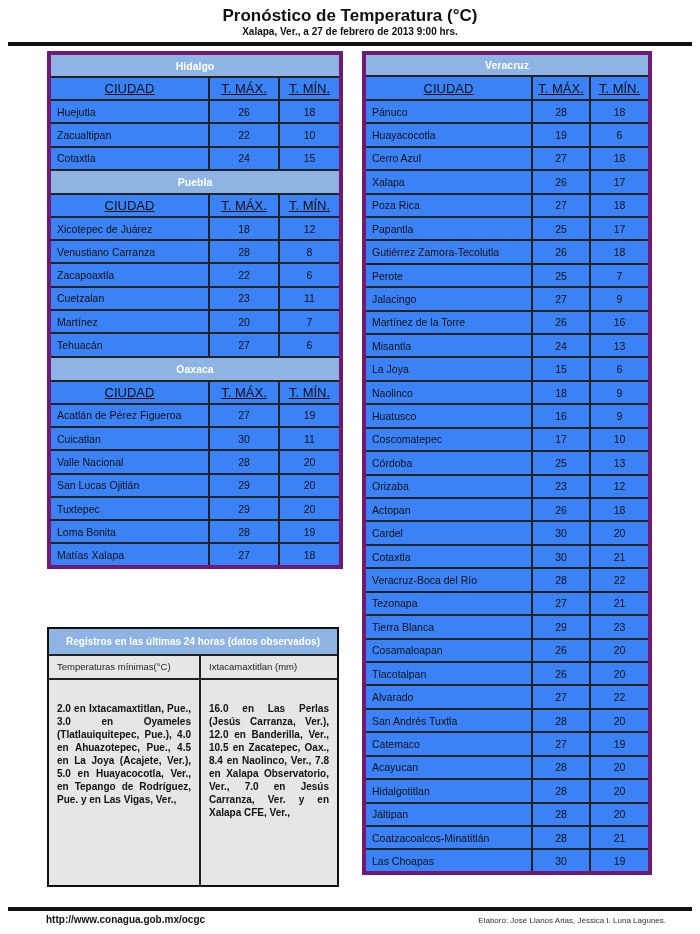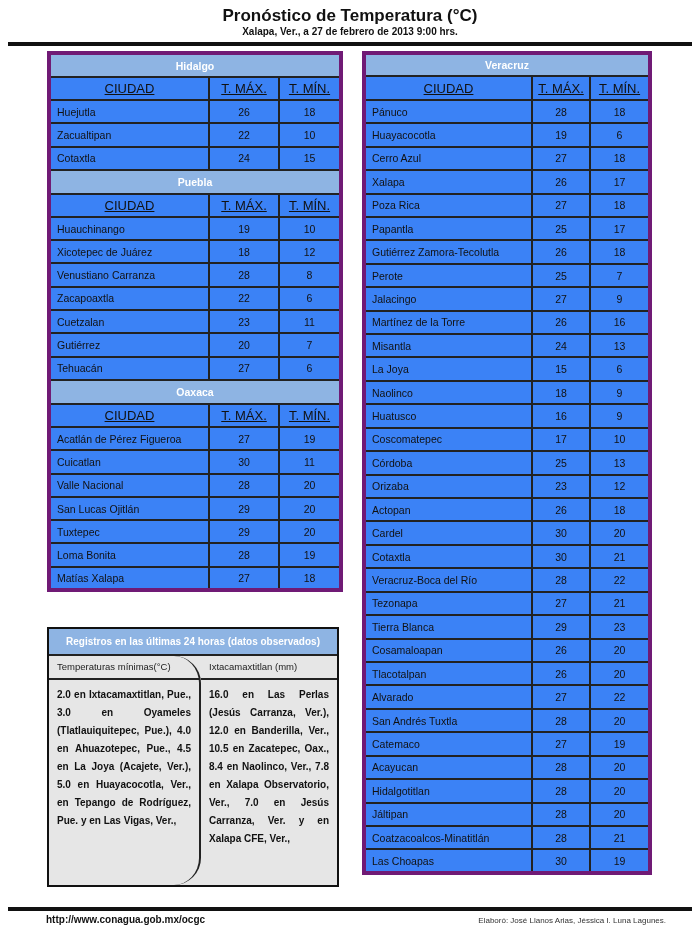--- a/index.html
+++ b/index.html
@@ -24,25 +24,25 @@
 
   #left-table { left: 47px; top: 51px; width: 292px; }
   #right-table { left: 362px; top: 51px; width: 286px; }
   #right-table td { height: 23.43px; }
 
   .obs { position: absolute; left: 47px; top: 627px; width: 292px; height: 260px;
     border: 2px solid #111; background: #e6e6e6; }
   .obs .obs-head { height: 27px; background: #8eb4e3; color: #fff; font-weight: bold;
     font-size: 10px; text-align: center; line-height: 26px; border-bottom: 2px solid #222; }
   .obs .obs-cols { position: absolute; top: 27px; left: 0; right: 0; bottom: 0; display: flex; }
-  .obs .obs-col { flex: 1; display: flex; flex-direction: column; border-radius: 27px; }
+  .obs .obs-col { flex: 1; display: flex; flex-direction: column; }
   .obs .obs-col.left { width: 152px; flex: none; border-right: 2px solid #222; }
   .obs .obs-sub { height: 24px; font-size: 9.5px; line-height: 22px; padding: 0 8px;
     border-bottom: 2px solid #222; color: #222; }
-  .obs .obs-body { padding: 6px 8px; font-size: 10px; font-weight: bold; line-height: 18px;
+  .obs .obs-body { padding: 22px 8px; font-size: 10px; font-weight: bold; line-height: 13px;
     text-align: justify; color: #111; }
 
   .footer-url { position: absolute; top: 914px; left: 46px; font-size: 10px; font-weight: bold; color: #111; }
   .footer-credit { position: absolute; top: 916px; right: 34px; font-size: 8px; color: #333; }
 </style>
 </head>
 <body>
 
 <div class="title">Pronóstico de Temperatura (°C)</div>
 <div class="subtitle">Xalapa, Ver., a  27  de febrero de 2013  9:00 hrs.</div>
@@ -82,46 +82,41 @@
   <tbody>
       <tr class="state">
         <td colspan="3">Puebla</td>
       </tr>
       <tr class="colhead">
         <td>CIUDAD</td>
         <td>T. MÁX.</td>
         <td>T. MÍN.</td>
       </tr>
       <tr>
-        <td>Huauchinango</td>
-        <td class="num">19</td>
-        <td class="num">10</td>
-      </tr>
-      <tr>
         <td>Xicotepec de Juárez</td>
         <td class="num">18</td>
         <td class="num">12</td>
       </tr>
       <tr>
         <td>Venustiano Carranza</td>
         <td class="num">28</td>
         <td class="num">8</td>
       </tr>
       <tr>
         <td>Zacapoaxtla</td>
         <td class="num">22</td>
         <td class="num">6</td>
       </tr>
       <tr>
         <td>Cuetzalan</td>
         <td class="num">23</td>
         <td class="num">11</td>
       </tr>
       <tr>
-        <td>Gutiérrez</td>
+        <td>Martínez</td>
         <td class="num">20</td>
         <td class="num">7</td>
       </tr>
       <tr>
         <td>Tehuacán</td>
         <td class="num">27</td>
         <td class="num">6</td>
       </tr>
     </tbody>
   <tbody>

